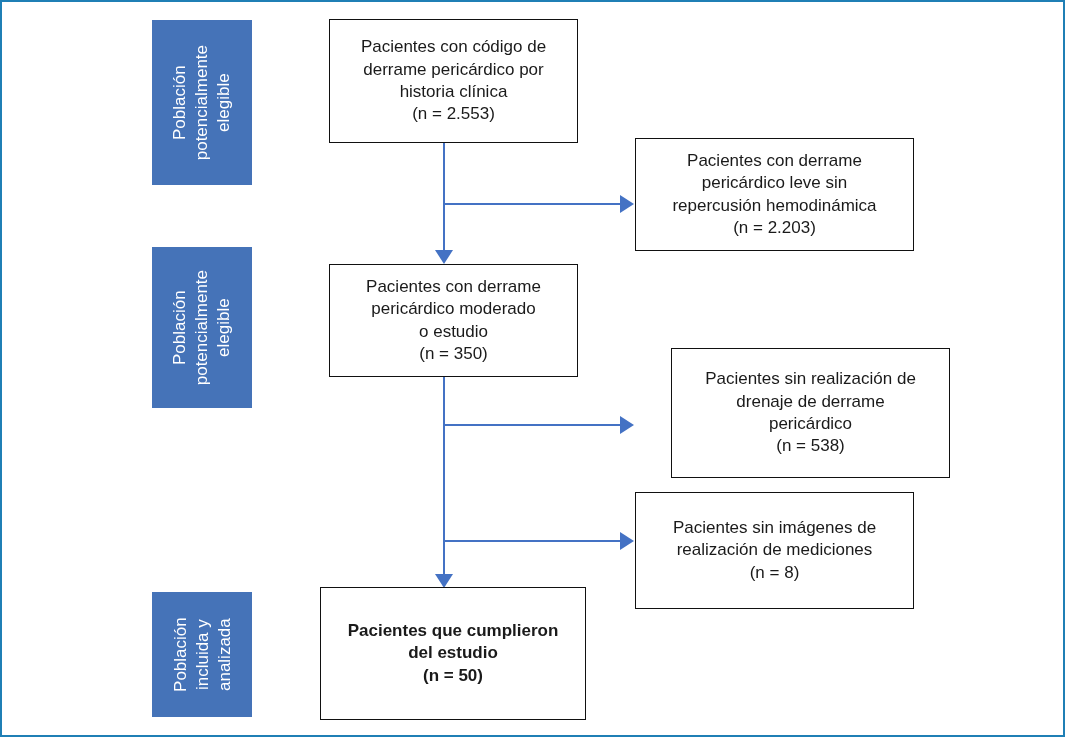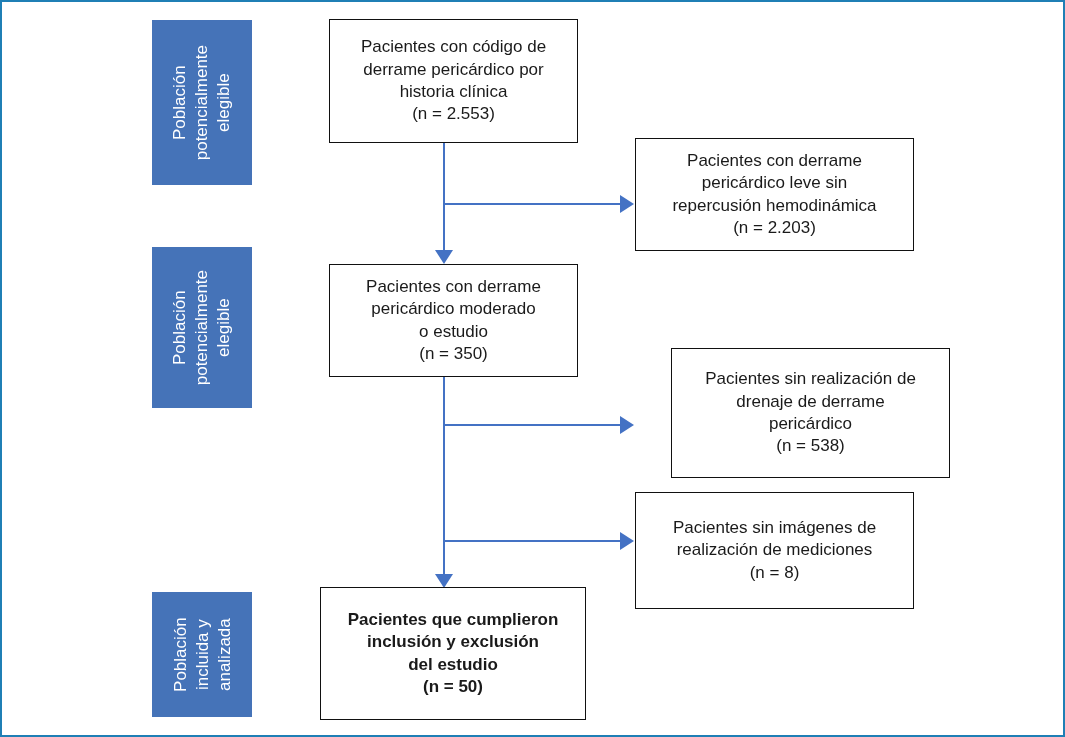--- a/index.html
+++ b/index.html
@@ -152,21 +152,20 @@
       <div>Pacientes con derrame</div>
       <div>pericárdico moderado</div>
       <div>o estudio</div>
       <div>(n = 350)</div>
     </div>
   </div>
 
   <div class="box" style="left:320px; top:587px; width:266px; height:133px;font-weight:bold;">
     <div class="txt">
       <div>Pacientes que cumplieron</div>
-      <div>inclusión y exclusión</div>
       <div>del estudio</div>
       <div>(n = 50)</div>
     </div>
   </div>
 
   <div class="box" style="left:635px; top:138px; width:279px; height:113px;">
     <div class="txt">
       <div>Pacientes con derrame</div>
       <div>pericárdico leve sin</div>
       <div>repercusión hemodinámica</div>

